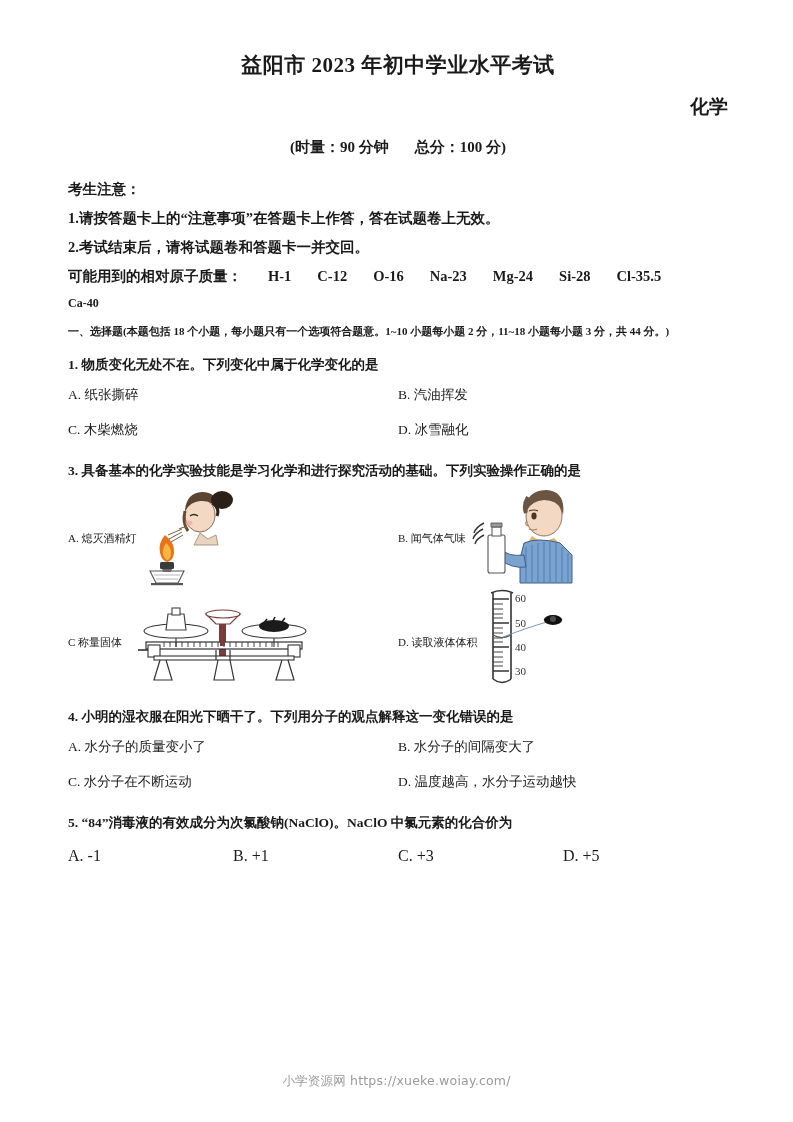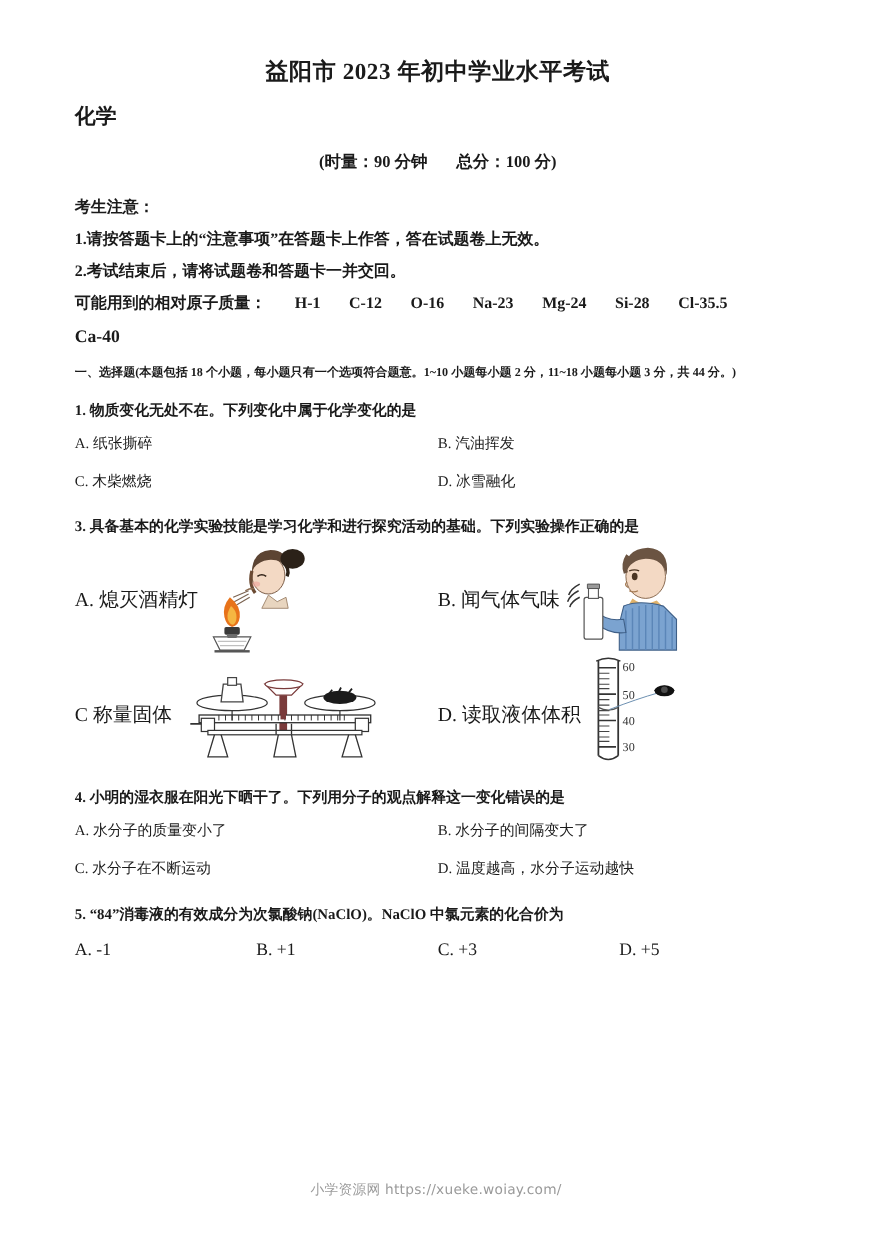--- a/index.html
+++ b/index.html
@@ -32,21 +32,21 @@
   
   .exam-title {
     text-align: center;
     font-size: 21px;
     font-weight: bold;
     letter-spacing: 0.5px;
     margin: 0 0 16px 0;
     line-height: 1.3;
   }
   .subject-title {
-    text-align: left;
+    text-align: right;
     font-size: 19px;
     font-weight: bold;
     margin: 0 0 18px 0;
     line-height: 1.3;
   }
   .meta-line {
     text-align: center;
     font-size: 15px;
     font-weight: bold;
     margin: 0 0 18px 0;
@@ -66,21 +66,21 @@
     font-size: 14.5px;
     font-weight: bold;
     line-height: 2.0;
   }
   .atomic-line .am {
     display: inline-block;
     margin-left: 26px;
   }
   .atomic-line .am:first-of-type { margin-left: 6px; }
   .atomic-tail {
-    font-size: 16px;
+    font-size: 12px;
     font-weight: bold;
     line-height: 2.0;
   }
 
   
   .section-head {
     font-size: 11px;
     font-weight: bold;
     line-height: 1.95;
     margin: 6px 0 4px 0;
@@ -129,21 +129,21 @@
     margin-top: 4px;
   }
   .opts-img .opt-cell {
     width: 50%;
     box-sizing: border-box;
     display: flex;
     align-items: center;
     height: 104px;
   }
   .opt-cell .opt-label {
-    font-size: 18px;
+    font-size: 11px;
     white-space: nowrap;
     flex: 0 0 auto;
   }
   .opt-cell .fig {
     flex: 0 0 auto;
     margin-left: 2px;
   }
 
   
   .watermark {

